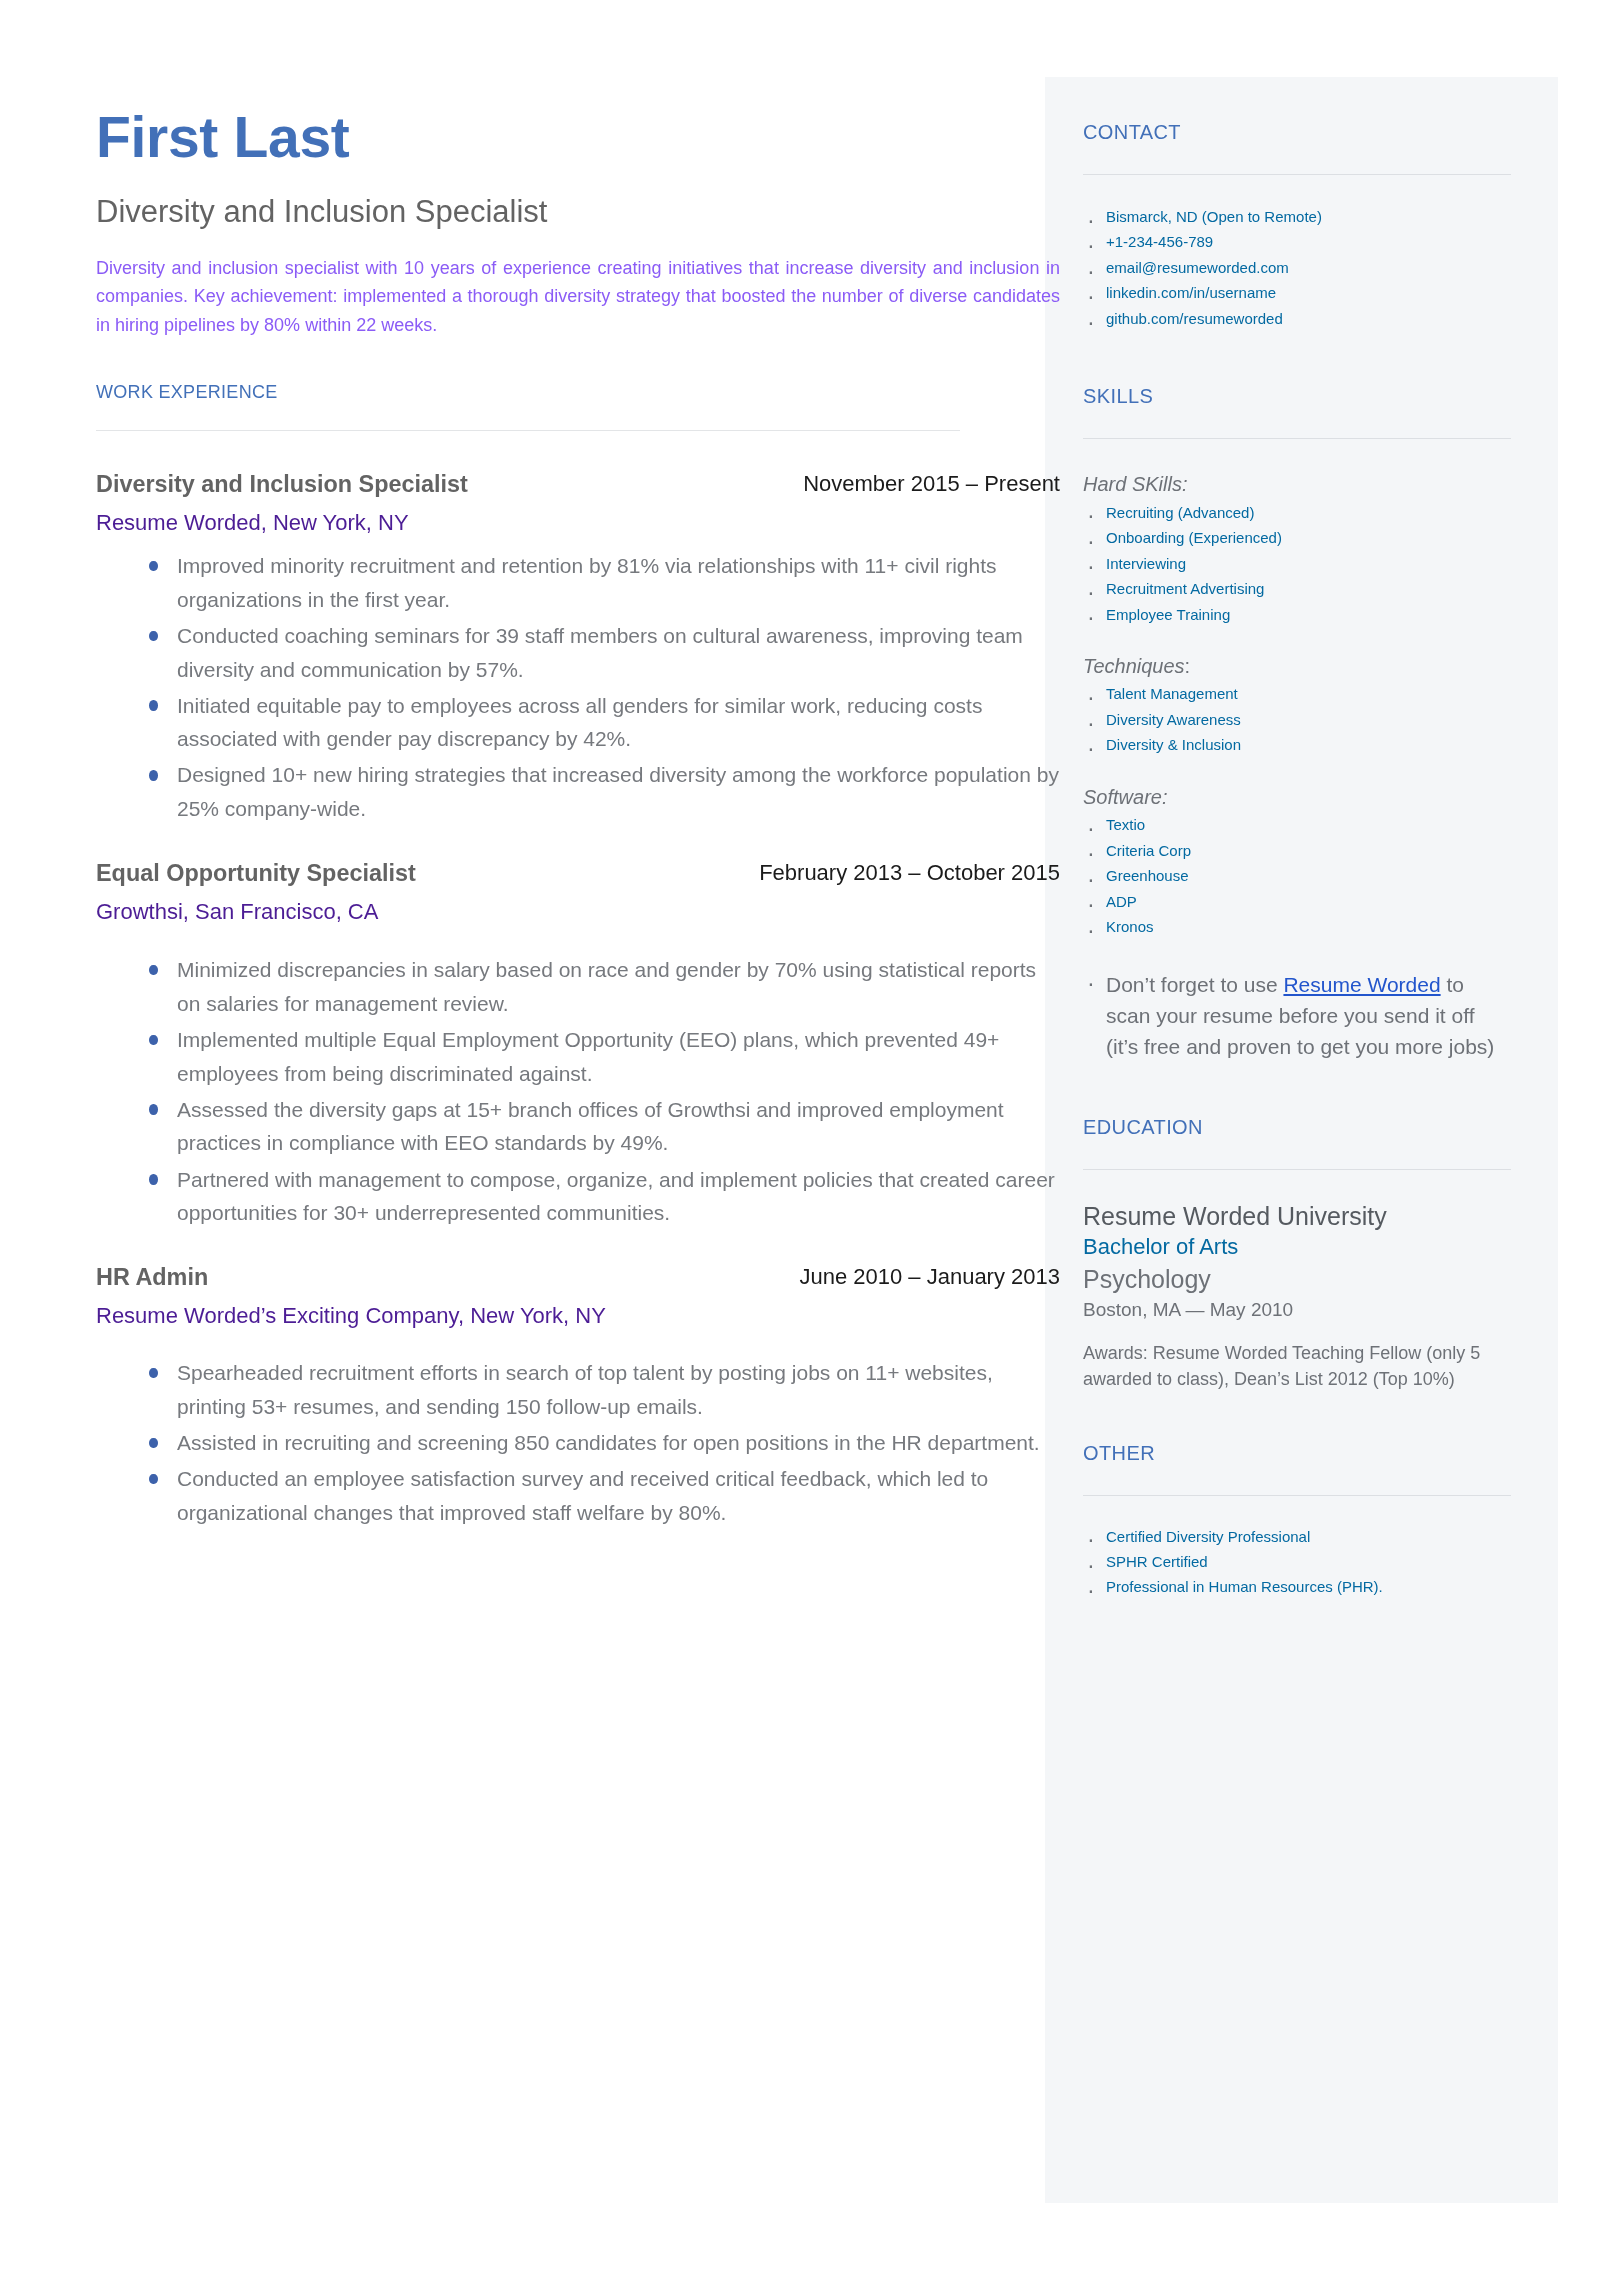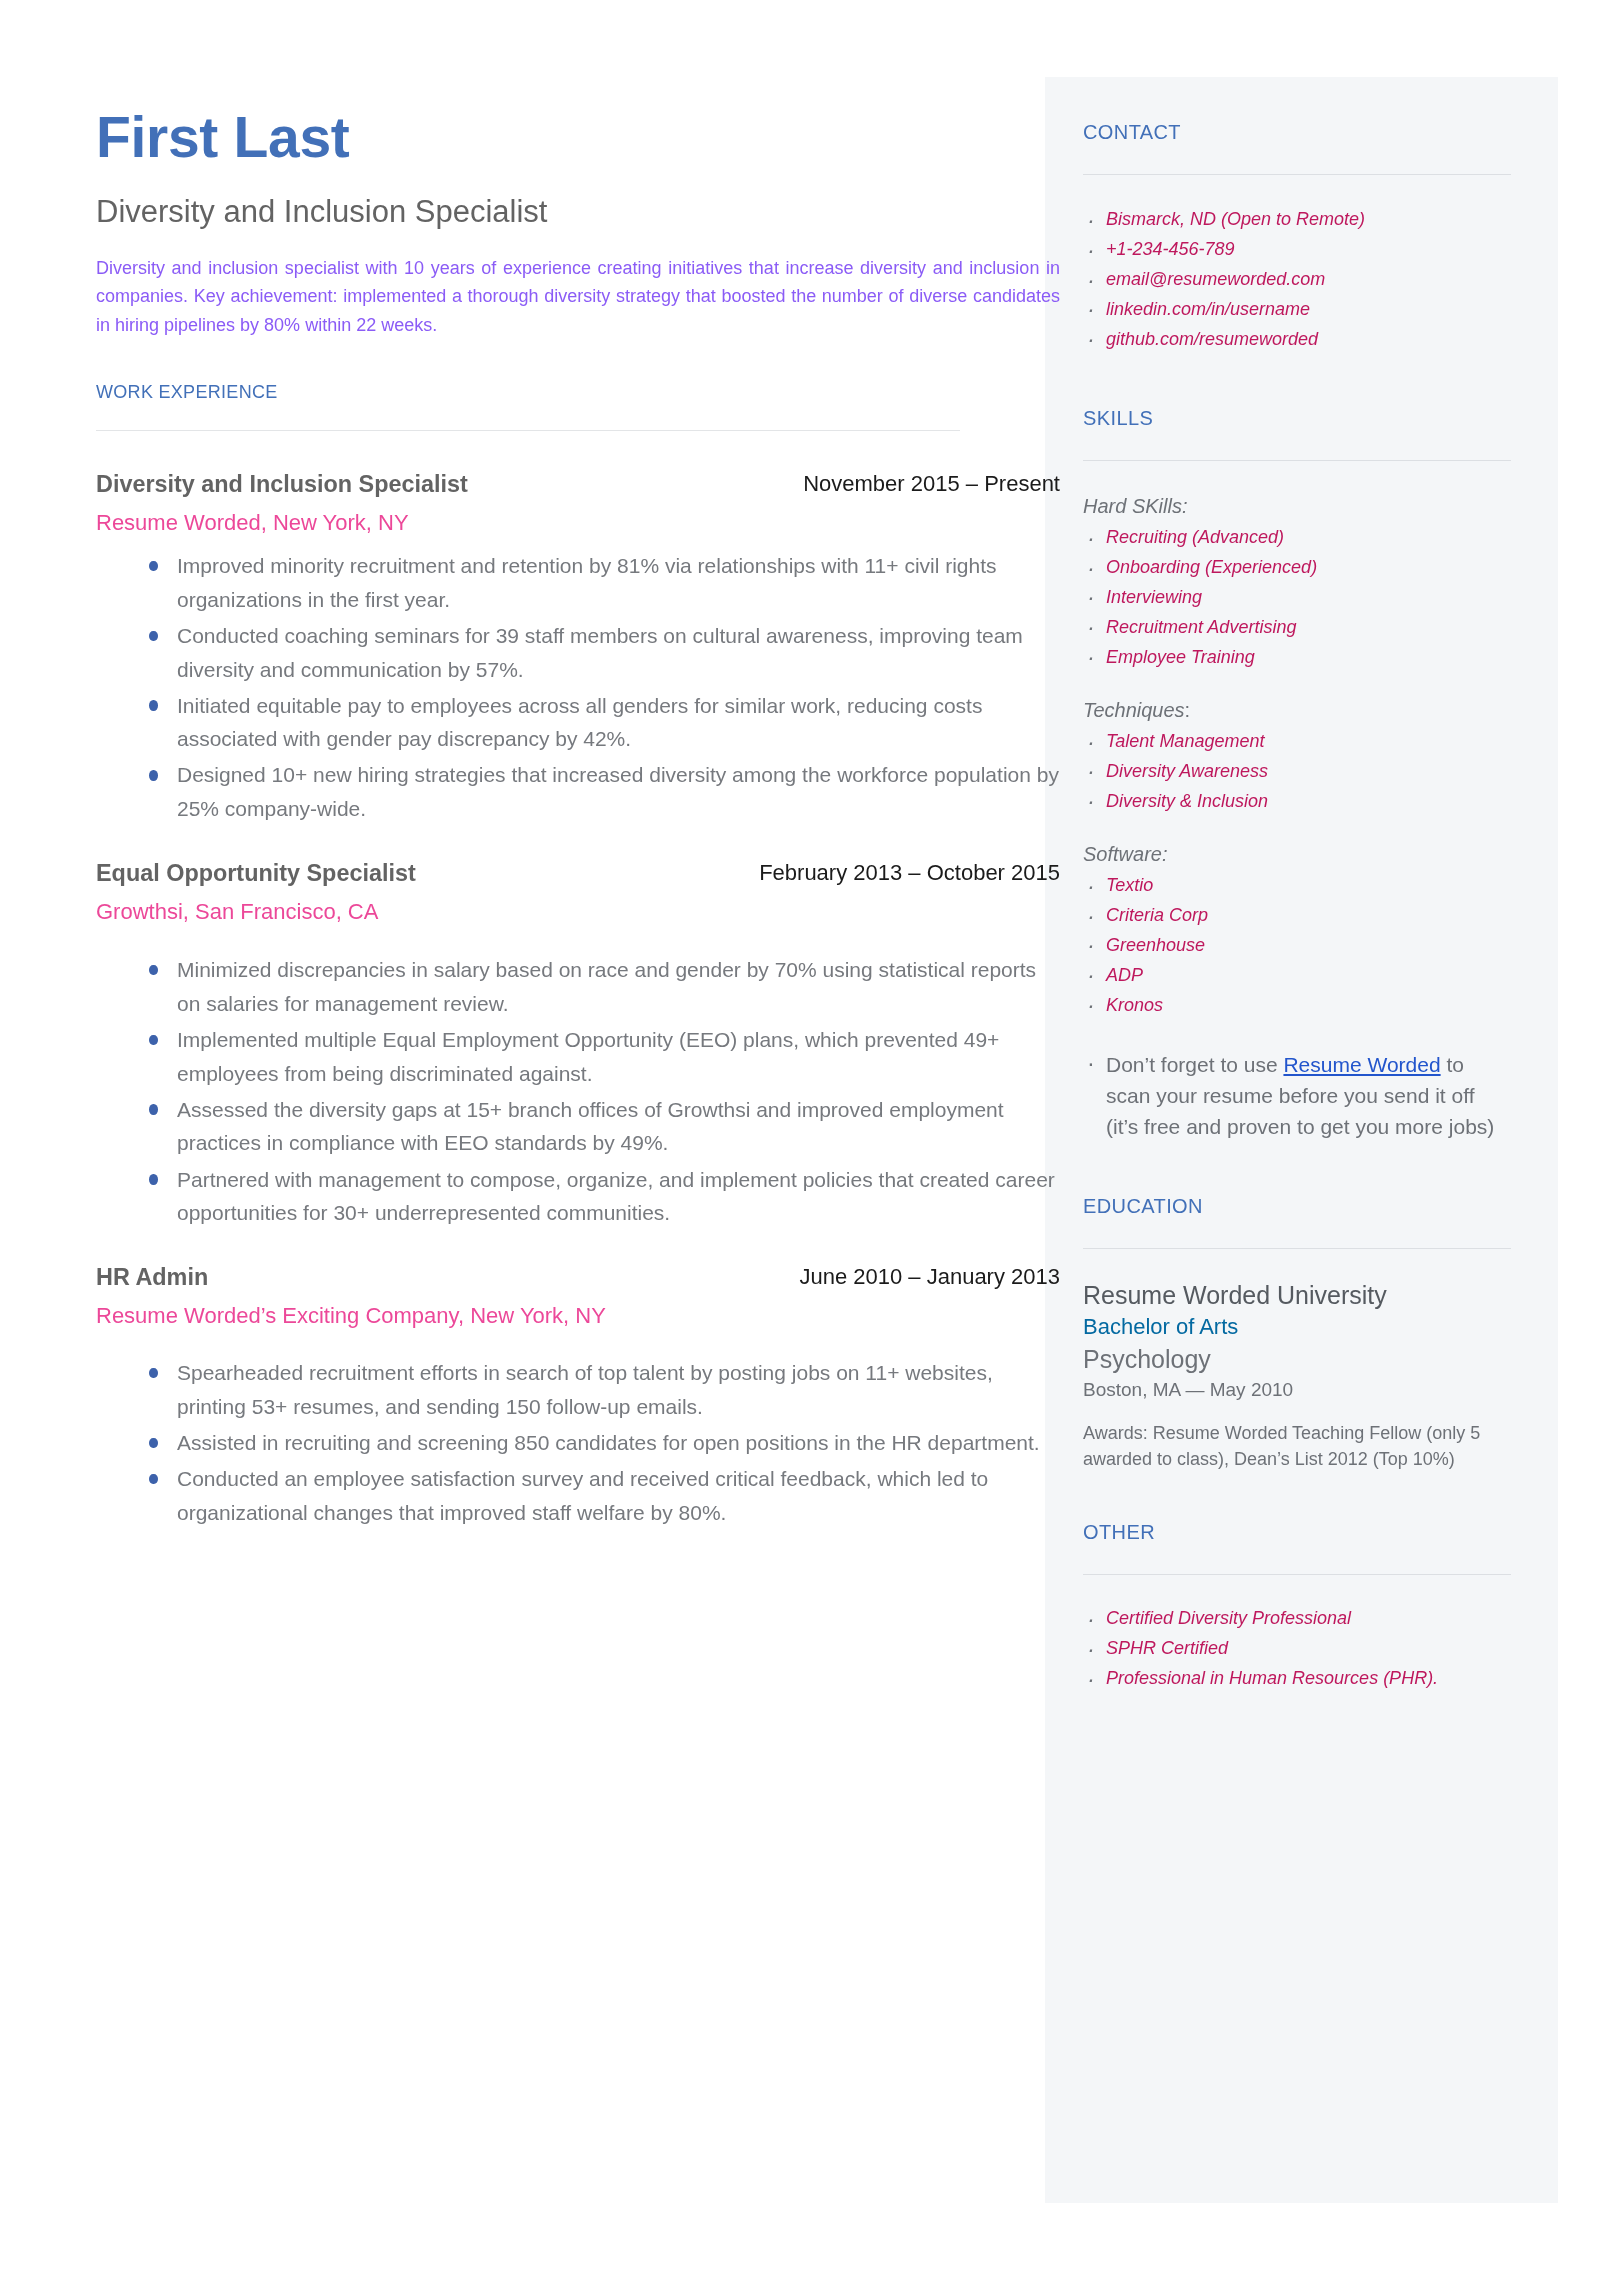--- a/index.html
+++ b/index.html
@@ -51,25 +51,24 @@
     width: 100%;
   }
   .sb-list {
     list-style: none;
     margin: 0;
     padding: 0;
   }
   .sb-list li {
     position: relative;
     padding-left: 23px;
-    color: #be185d;
-    font-size: 18px;
+    color: #0369a1;
+    font-size: 15px;
     line-height: 1.48;
     margin: 0 0 3.3px 0;
-    font-style: italic;
   }
   .sb-list li::before {
     content: "\00B7";
     position: absolute;
     left: 3.9px;
     top: -3.3px;
     font-size: 23.4px;
     color: #6d7177;
     line-height: 1.48;
   }
@@ -197,21 +196,21 @@
   .job-dates {
     position: absolute;
     right: 0;
     top: 1.3px;
     color: #1b1b1b;
     font-size: 22px;
     line-height: 1.2;
     white-space: nowrap;
   }
   .job-company {
-    color: #ec4899;
+    color: #4c1d95;
     font-size: 22px;
     line-height: 1.35;
     margin: 3.9px 0 0 0;
   }
   .bullets {
     list-style: none;
     margin: 11.7px 0 0 0;
     padding: 0;
   }
   .bullets li {

